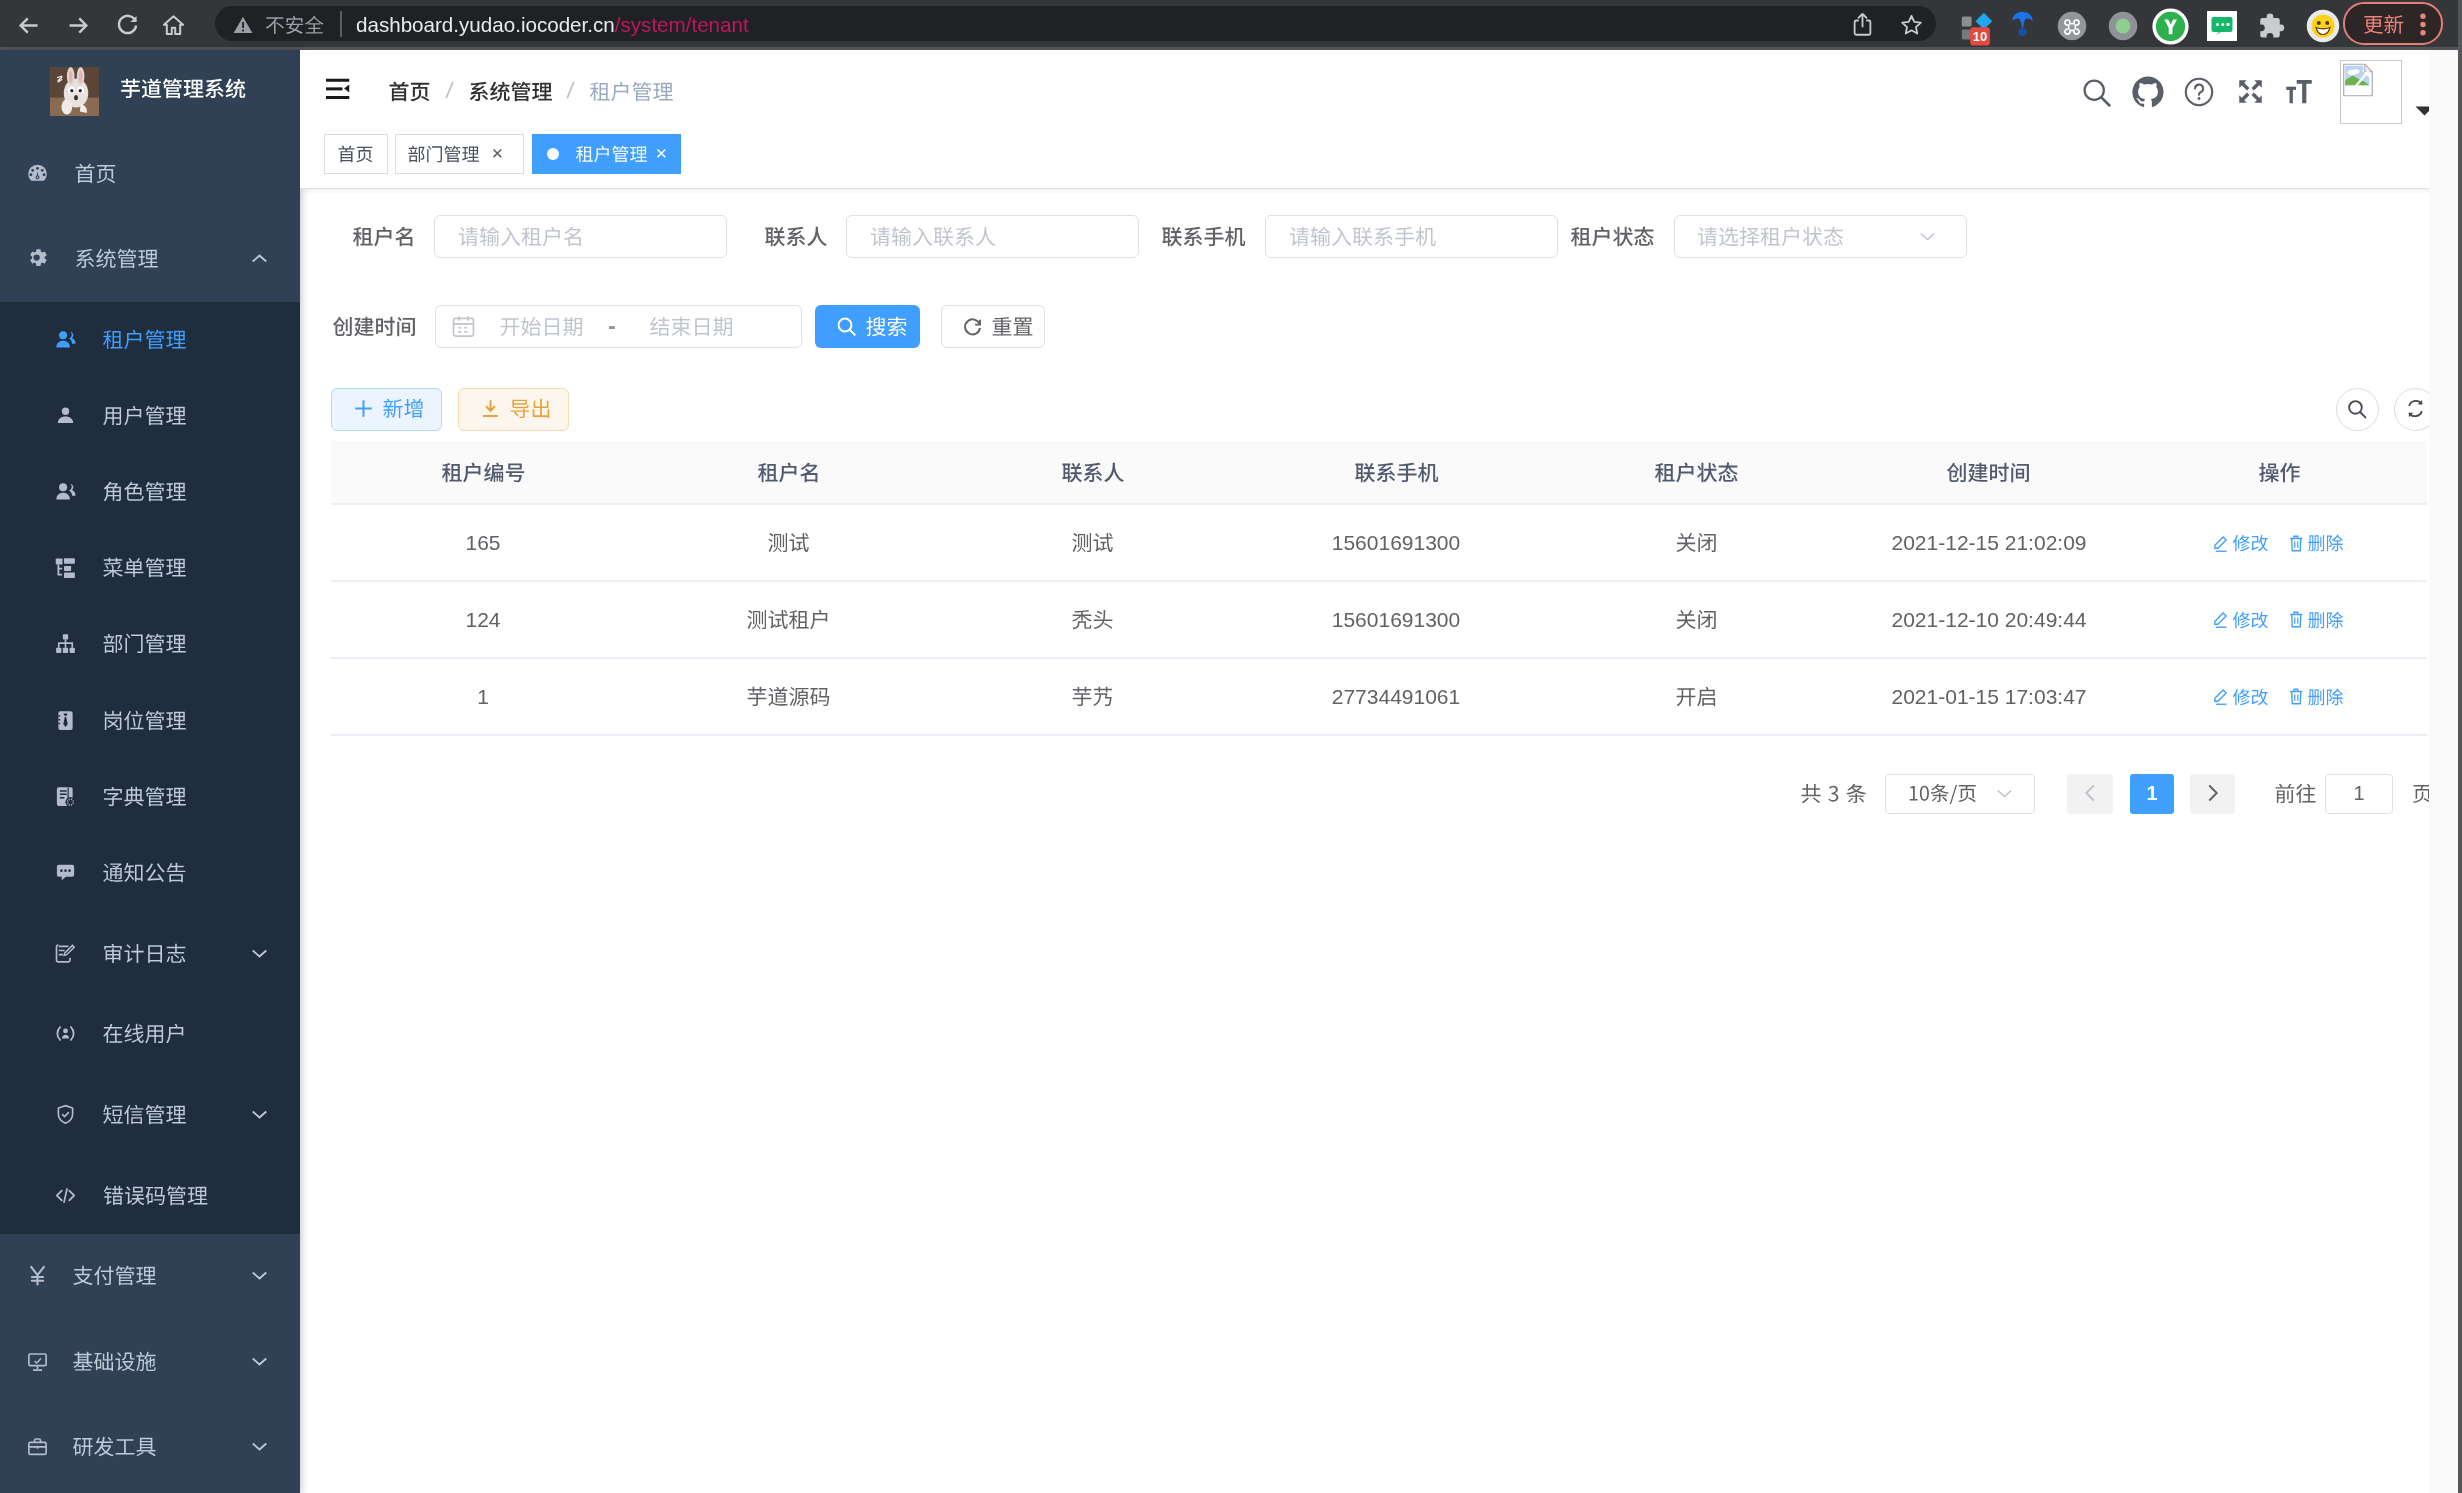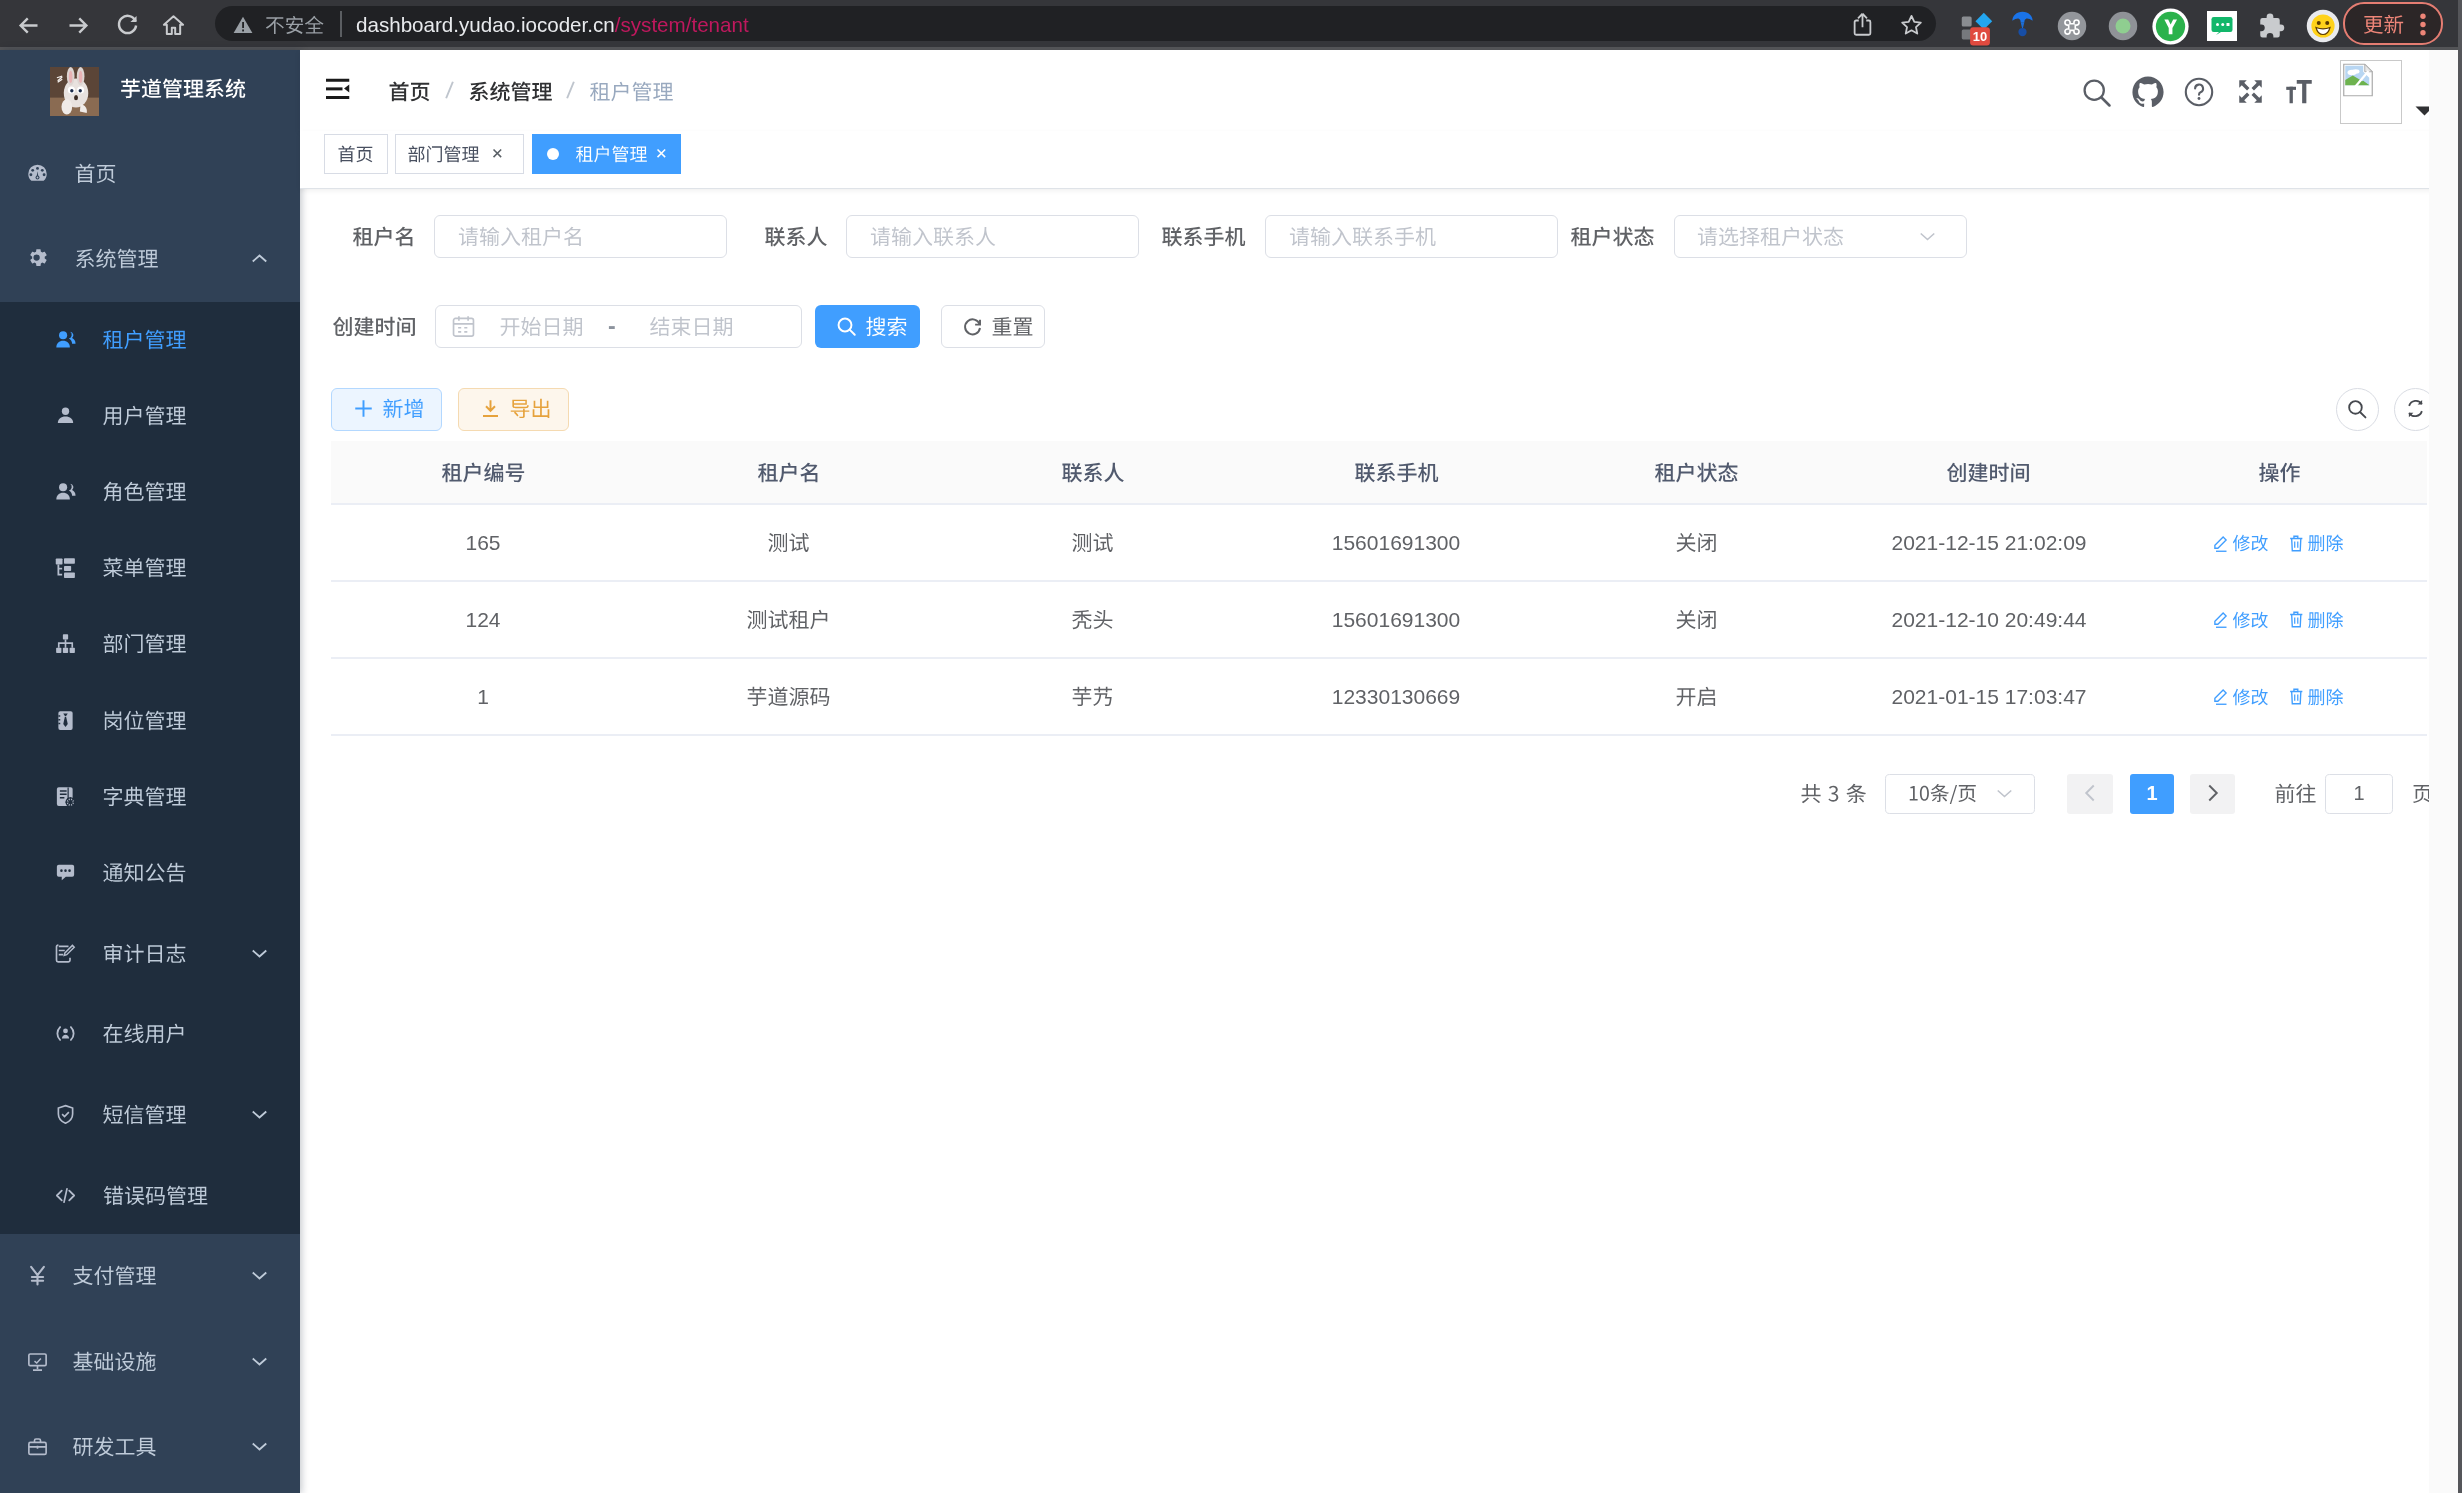--- a/index.html
+++ b/index.html
@@ -766,21 +766,21 @@
 <div class="ab" style="left:746px;top:686px;color:#606266">
     <svg width="85" height="21" style="overflow:visible;display:block" viewBox="0 0 112 28">
       <path transform="translate(0 24.6)" d="M17.6 -23.5V-20.6H10.3V-23.5H8.2V-20.6H1.8V-18.7H8.2V-16H10.3V-18.7H17.6V-16H19.7V-18.7H26.2V-20.6H19.7V-23.5ZM1.6 -8.8V-6.8H13.1V-0.6C13.1 -0.1 12.9 0.1 12.3 0.1C11.8 0.1 9.8 0.1 7.7 0C8.1 0.6 8.4 1.5 8.5 2.1C11.1 2.1 12.9 2.1 13.8 1.8C14.8 1.4 15.2 0.8 15.2 -0.5V-6.8H26.4V-8.8H15.2V-13.1H24.4V-15.1H3.8V-13.1H13.1V-8.8Z M29.8 -21.4C31.3 -20 33 -18 33.8 -16.7L35.5 -17.9C34.7 -19.2 32.9 -21.1 31.4 -22.4ZM40.7 -10.3H50.1V-8H40.7ZM40.7 -6.5H50.1V-4.1H40.7ZM40.7 -14.1H50.1V-11.8H40.7ZM38.8 -15.7V-2.5H52.2V-15.7H45.5C45.8 -16.4 46.1 -17.2 46.5 -18.1H54.5V-19.8H49.3C50 -20.7 50.7 -21.9 51.3 -22.9L49.3 -23.5C48.8 -22.4 47.9 -20.9 47.2 -19.8H41.9L43.4 -20.5C43 -21.4 42.1 -22.7 41.3 -23.6L39.6 -22.9C40.3 -22 41.1 -20.7 41.5 -19.8H36.7V-18.1H44.1C44 -17.3 43.7 -16.4 43.5 -15.7ZM35.3 -13.5H29.4V-11.6H33.3V-2.9C32.1 -2.4 30.6 -1.2 29.2 0.2L30.5 1.9C31.9 0.2 33.3 -1.3 34.4 -1.3C35 -1.3 35.9 -0.5 37.1 0.2C39 1.3 41.4 1.6 44.7 1.6C47.4 1.6 52.3 1.4 54.3 1.3C54.4 0.7 54.7 -0.3 54.9 -0.8C52.2 -0.5 48 -0.3 44.8 -0.3C41.7 -0.3 39.3 -0.5 37.5 -1.5C36.5 -2 35.9 -2.5 35.3 -2.8Z M71 -11.4H79.6V-8.9H71ZM71 -15.4H79.6V-13H71ZM70.1 -5.7C69.3 -3.9 68.1 -1.9 66.8 -0.5C67.3 -0.3 68.1 0.3 68.5 0.6C69.7 -0.9 71.1 -3.2 72 -5.2ZM78.1 -5.3C79.2 -3.5 80.5 -1.1 81.1 0.3L83.1 -0.6C82.4 -1.9 81 -4.3 79.9 -6ZM58.4 -21.8C60 -20.8 62.1 -19.4 63.1 -18.5L64.4 -20.2C63.3 -21 61.2 -22.3 59.7 -23.2ZM57.1 -14.2C58.6 -13.3 60.7 -12 61.8 -11.2L63 -12.9C61.9 -13.7 59.8 -14.9 58.3 -15.7ZM57.7 0.7 59.5 1.8C60.9 -0.8 62.4 -4.3 63.6 -7.2L61.9 -8.4C60.6 -5.2 58.9 -1.5 57.7 0.7ZM65.5 -22.1V-14.5C65.5 -9.9 65.2 -3.5 62 1C62.5 1.2 63.4 1.8 63.7 2.1C67.1 -2.6 67.5 -9.6 67.5 -14.5V-20.2H82.6V-22.1ZM74.2 -19.9C74 -19 73.7 -17.9 73.4 -17H69.1V-7.3H74.2V0C74.2 0.3 74.1 0.4 73.7 0.4C73.4 0.4 72.1 0.4 70.8 0.4C71.1 1 71.3 1.7 71.4 2.2C73.2 2.2 74.5 2.2 75.2 1.9C76 1.6 76.2 1.1 76.2 0.1V-7.3H81.6V-17H75.4C75.8 -17.7 76.2 -18.6 76.5 -19.4Z M95.5 -5.7V-3.8H106.2V-5.7ZM97.7 -18.2C97.6 -15.4 97.2 -11.7 96.8 -9.4H97.4L108.2 -9.4C107.6 -3.3 107 -0.8 106.3 -0.1C106 0.2 105.7 0.3 105.2 0.3C104.7 0.3 103.5 0.3 102.1 0.1C102.5 0.6 102.6 1.5 102.7 2C104 2.1 105.3 2.1 106.1 2.1C106.9 2 107.4 1.8 108 1.2C109 0.2 109.6 -2.7 110.3 -10.3C110.3 -10.6 110.3 -11.2 110.3 -11.2H106.8C107.3 -14.7 107.7 -18.9 108 -21.8L106.5 -22L106.1 -21.9H96.4V-19.9H105.8C105.6 -17.5 105.2 -14.1 104.9 -11.2H99C99.3 -13.3 99.6 -15.9 99.7 -18.1ZM85.4 -22V-20.1H88.8C88.1 -15.8 86.8 -11.8 84.8 -9.2C85.1 -8.6 85.6 -7.4 85.8 -6.9C86.3 -7.6 86.8 -8.4 87.2 -9.2V1H89.1V-1.3H94.2V-13.4H89.1C89.8 -15.5 90.4 -17.8 90.9 -20.1H95V-22ZM89.1 -11.5H92.4V-3.2H89.1Z" fill="currentColor"></path>
     </svg>
   </div>
 <div class="ab" style="left:1071px;top:686px;color:#606266">
     <svg width="43" height="21" style="overflow:visible;display:block" viewBox="0 0 56 28">
       <path transform="translate(0 24.6)" d="M17.6 -23.5V-20.6H10.3V-23.5H8.2V-20.6H1.8V-18.7H8.2V-16H10.3V-18.7H17.6V-16H19.7V-18.7H26.2V-20.6H19.7V-23.5ZM1.6 -8.8V-6.8H13.1V-0.6C13.1 -0.1 12.9 0.1 12.3 0.1C11.8 0.1 9.8 0.1 7.7 0C8.1 0.6 8.4 1.5 8.5 2.1C11.1 2.1 12.9 2.1 13.8 1.8C14.8 1.4 15.2 0.8 15.2 -0.5V-6.8H26.4V-8.8H15.2V-13.1H24.4V-15.1H3.8V-13.1H13.1V-8.8Z M45.8 -23.5V-20.9H38.1V-23.5H36.1V-20.9H30V-19H36.1V-16.3H38.1V-19H45.8V-16.3H47.9V-19H54V-20.9H47.9V-23.5ZM31 -15V-13H37.3C36.8 -7.6 35.6 -2.3 28.9 0.3C29.4 0.7 30 1.5 30.2 2C37.4 -1 38.9 -6.8 39.5 -13H45.5C45.2 -11.2 44.8 -9.2 44.4 -7.8H51.2C50.7 -2.9 50.2 -0.9 49.5 -0.2C49.2 0 48.9 0.1 48.3 0.1C47.7 0.1 46 0.1 44.3 -0.1C44.7 0.5 45 1.3 45 2C46.6 2.1 48.2 2.1 49.1 2C50 2 50.6 1.8 51.2 1.2C52.2 0.2 52.8 -2.4 53.4 -8.8C53.5 -9.1 53.5 -9.8 53.5 -9.8H46.9C47.2 -11.4 47.6 -13.3 47.9 -15Z" fill="currentColor"></path>
     </svg>
   </div>
-<div class="ab" style="top:681px;height:32px;display:flex;align-items:center;font-size:21px;color:#606266;font-weight:400;font-family:'Liberation Sans',sans-serif;white-space:pre;left:1396px;transform:translateX(-50%);">12330130669</div>
+<div class="ab" style="top:681px;height:32px;display:flex;align-items:center;font-size:21px;color:#606266;font-weight:400;font-family:'Liberation Sans',sans-serif;white-space:pre;left:1396px;transform:translateX(-50%);">27734491061</div>
 <div class="ab" style="left:1675px;top:686px;color:#606266">
     <svg width="43" height="21" style="overflow:visible;display:block" viewBox="0 0 56 28">
       <path transform="translate(0 24.6)" d="M18.2 -19.7V-11.7H10.3V-12.9V-19.7ZM1.5 -11.7V-9.7H8.1C7.7 -5.9 6.2 -2.1 1.5 0.8C2.1 1.1 2.8 1.8 3.2 2.4C8.4 -0.9 9.8 -5.3 10.2 -9.7H18.2V2.3H20.3V-9.7H26.6V-11.7H20.3V-19.7H25.7V-21.7H2.5V-19.7H8.2V-12.9L8.2 -11.7Z M35.7 -8.7V2.1H37.8V0.3H50.7V2H52.8V-8.7ZM37.8 -1.6V-6.7H50.7V-1.6ZM40.2 -23C40.8 -21.9 41.5 -20.5 41.9 -19.5H32.3V-12.8C32.3 -8.7 32 -3.1 29 0.9C29.5 1.1 30.4 1.9 30.7 2.3C33.7 -1.6 34.4 -7.4 34.4 -11.7H52.3V-19.5H43.1L44.1 -19.8C43.7 -20.8 43 -22.4 42.2 -23.5ZM34.4 -17.6H50.2V-13.7H34.4Z" fill="currentColor"></path>
     </svg>
   </div>
 <div class="ab" style="top:681px;height:32px;display:flex;align-items:center;font-size:21px;color:#606266;font-weight:400;font-family:'Liberation Sans',sans-serif;white-space:pre;left:1989px;transform:translateX(-50%);">2021-01-15 17:03:47</div>
 <div class="ab" style="left:2213px;top:688px;color:#409eff;">
     <svg width="15" height="17.5" viewBox="0 0 20 23" style="display:block;overflow:visible">
       <path d="M13.5 2.5l4 4L6.5 17.5H2.5v-4z" fill="none" stroke="currentColor" stroke-width="1.8"></path>
       <path d="M4 21.5h14" stroke="currentColor" stroke-width="1.8"></path>

